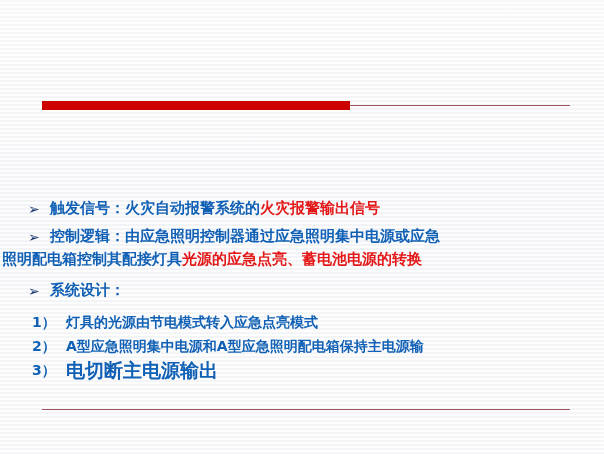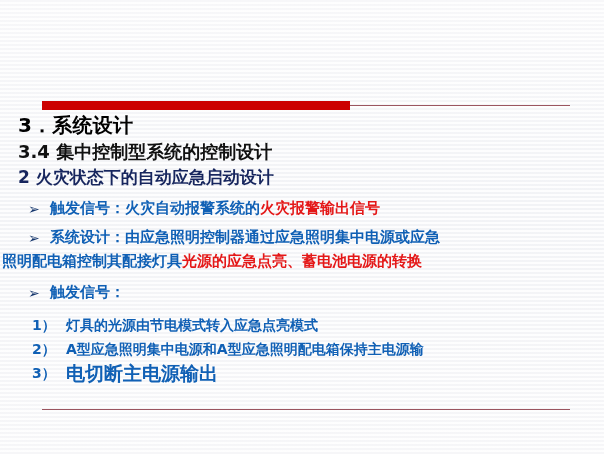--- a/index.html
+++ b/index.html
@@ -105,21 +105,21 @@
     line-height: 23px;
   }
   .bullet-row .arrow {
     position: absolute;
     left: 28px;
     top: 1px;
     font-size: 14px;
     color: #17386e;
     line-height: 22px;
   }
-  .bullet-row .txt { white-space: nowrap; font-family: Liberation Mono, monospace; }
+  .bullet-row .txt { white-space: nowrap; }
 
   .wrap-line {
     font-size: 15px;
     font-weight: bold;
     color: #1060b5;
     line-height: 23px;
     padding-left: 2px;
     white-space: nowrap;
   }
 
@@ -161,47 +161,42 @@
 </head>
 <body>
 
 <div id="slide">
 
   <div id="top-rule" class="rule-wrap">
     <div class="rule-thin"></div>
     <div class="rule-thick"></div>
   </div>
 
-  <div class="heading-block">
-    <div class="h-main">3．系统设计</div>
-    <div class="h-sub">3.4  集中控制型系统的控制设计</div>
-    <div class="h-blue">2 火灾状态下的自动应急启动设计</div>
-  </div>
 
   <div id="body-block">
 
     <div class="bullet-row">
       <span class="arrow">➢</span>
       <span class="txt"><span>触发信号：火灾自动报警系统的</span><span class="red">火灾报警输出信号</span></span>
     </div>
 
     <div class="sp3"></div>
 
     <div class="bullet-row">
       <span class="arrow">➢</span>
-      <span class="txt">系统设计：由应急照明控制器通过应急照明集中电源或应急</span>
+      <span class="txt">控制逻辑：由应急照明控制器通过应急照明集中电源或应急</span>
     </div>
 
     <div class="wrap-line"><span>照明配电箱控制其配接灯具</span><span class="red">光源的应急点亮、蓄电池电源的转换</span></div>
 
     <div class="sp6"></div>
 
     <div class="bullet-row">
       <span class="arrow">➢</span>
-      <span class="txt">触发信号：</span>
+      <span class="txt">系统设计：</span>
     </div>
 
     <div class="sp6"></div>
 
     <div class="num-row">
       <span class="num">1）</span>
       <span class="ntxt">灯具的光源由节电模式转入应急点亮模式</span>
     </div>
 
     <div class="num-row">

